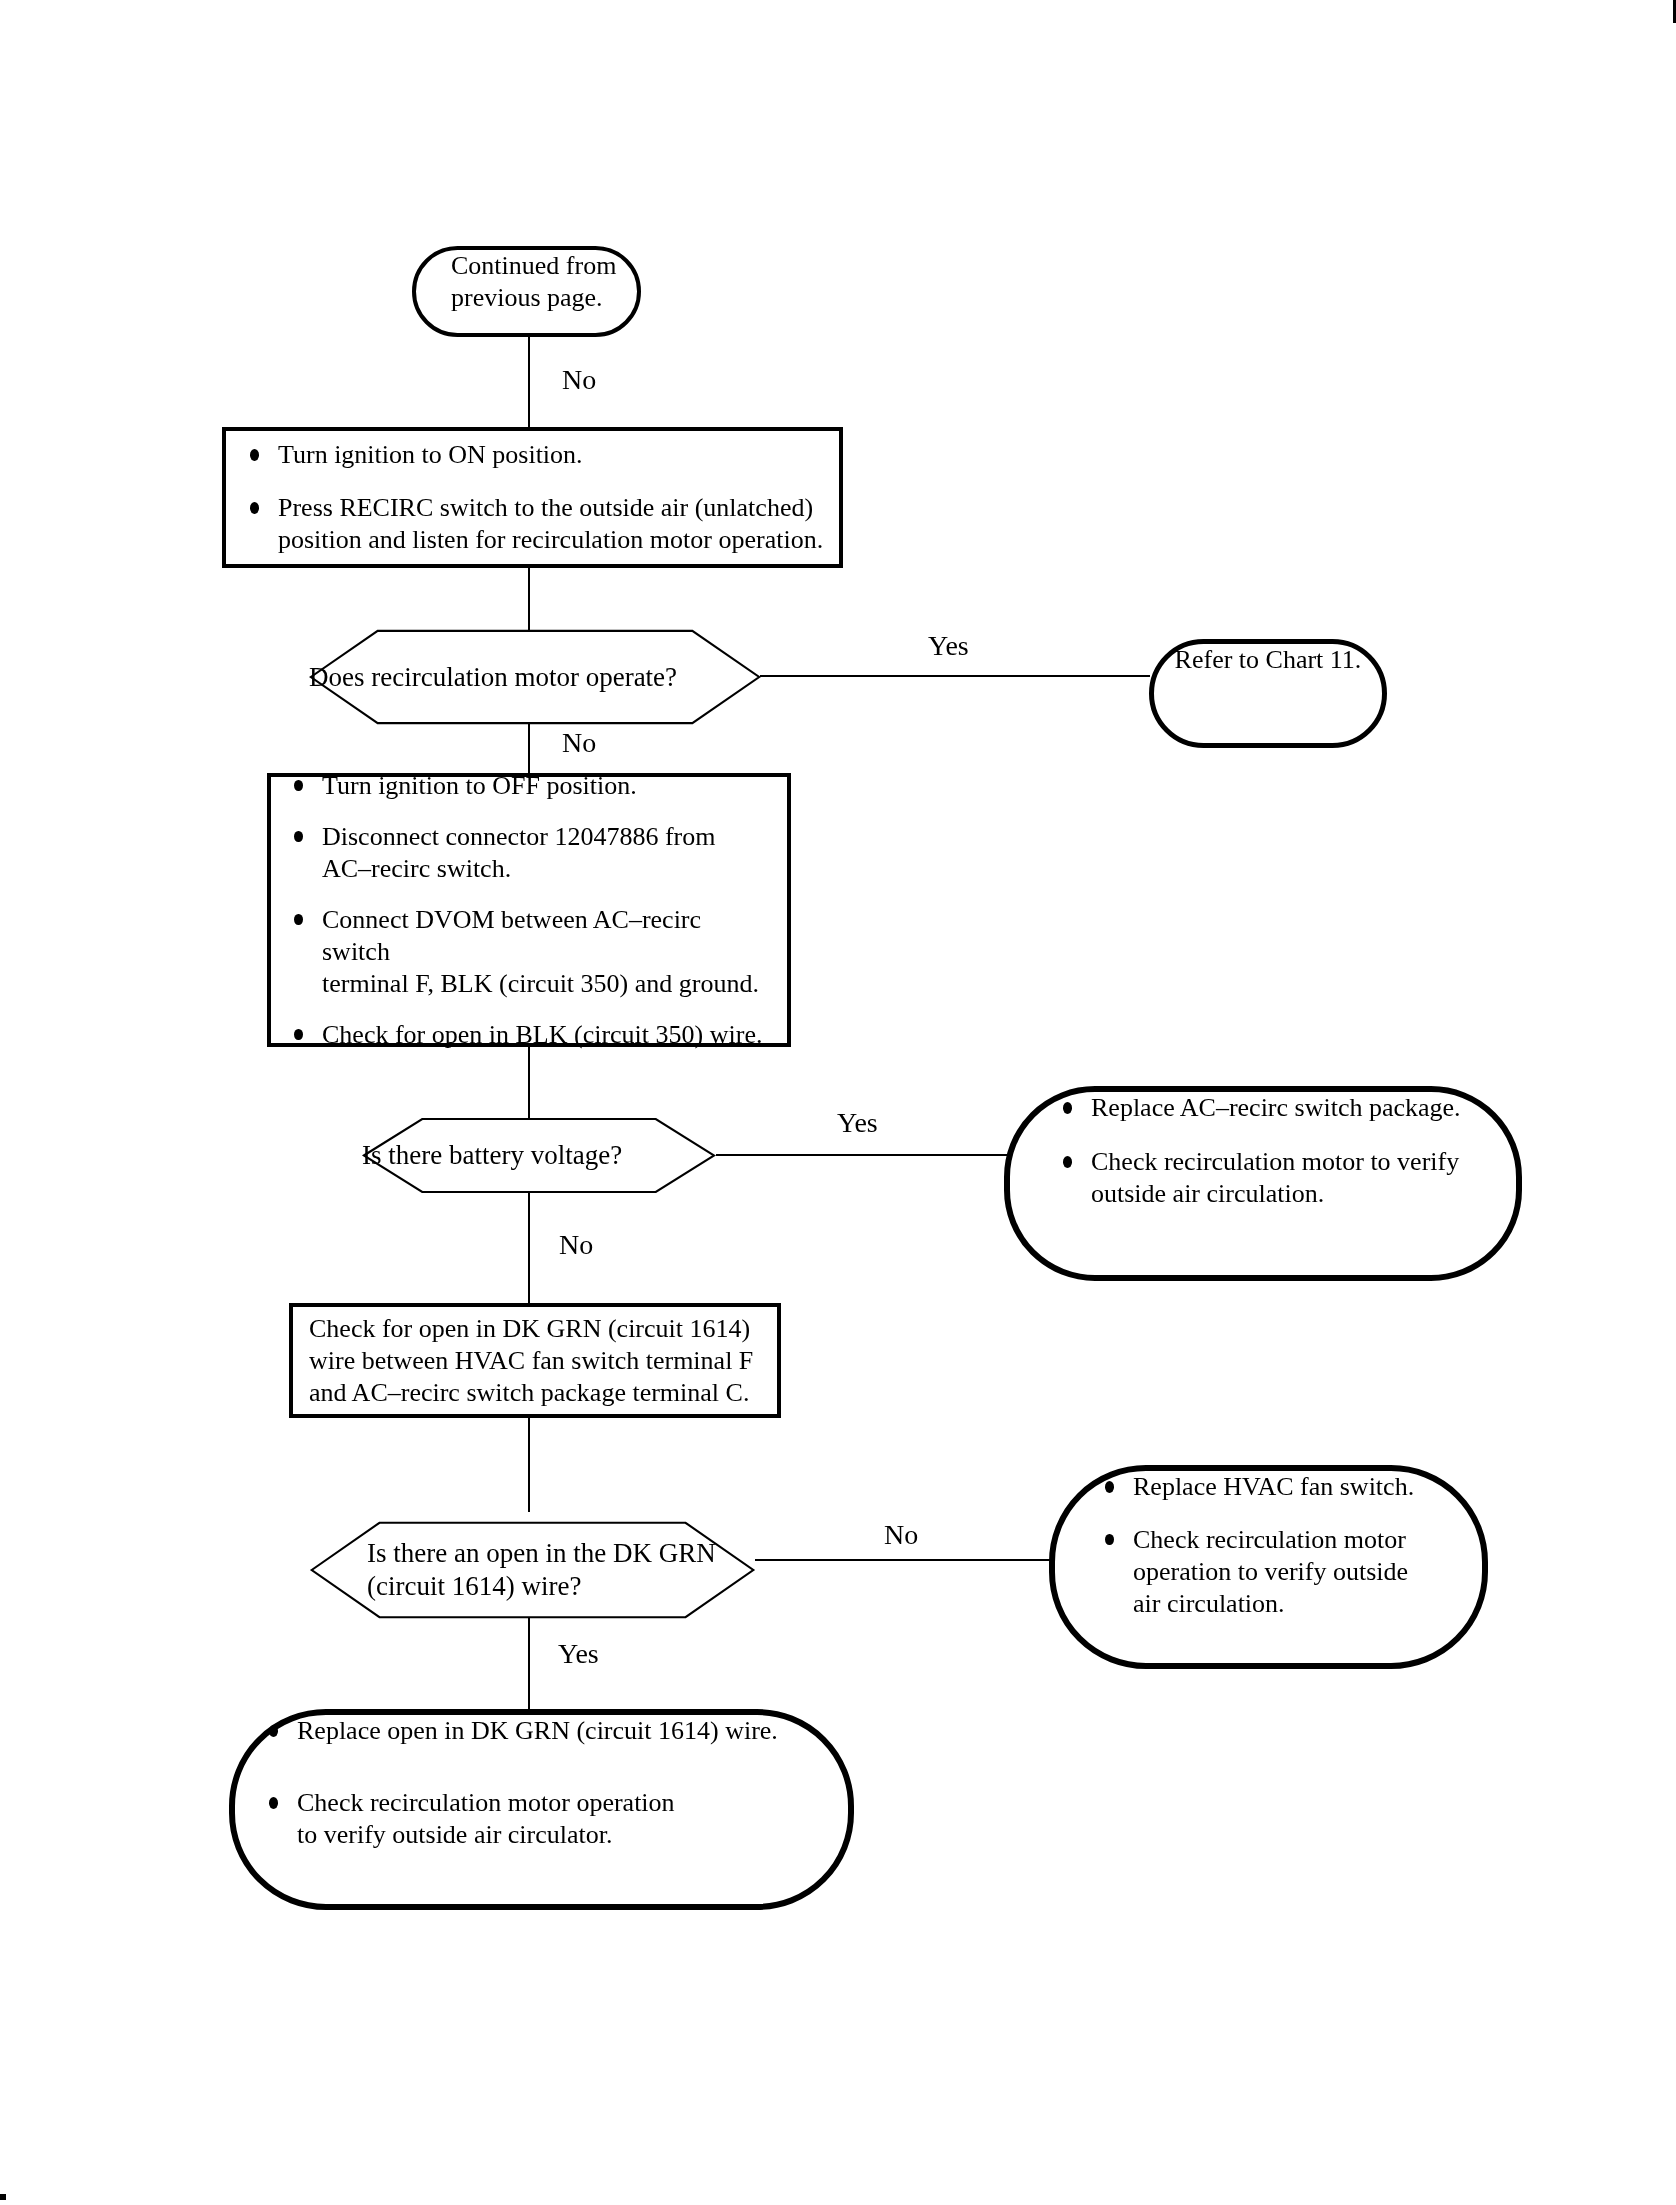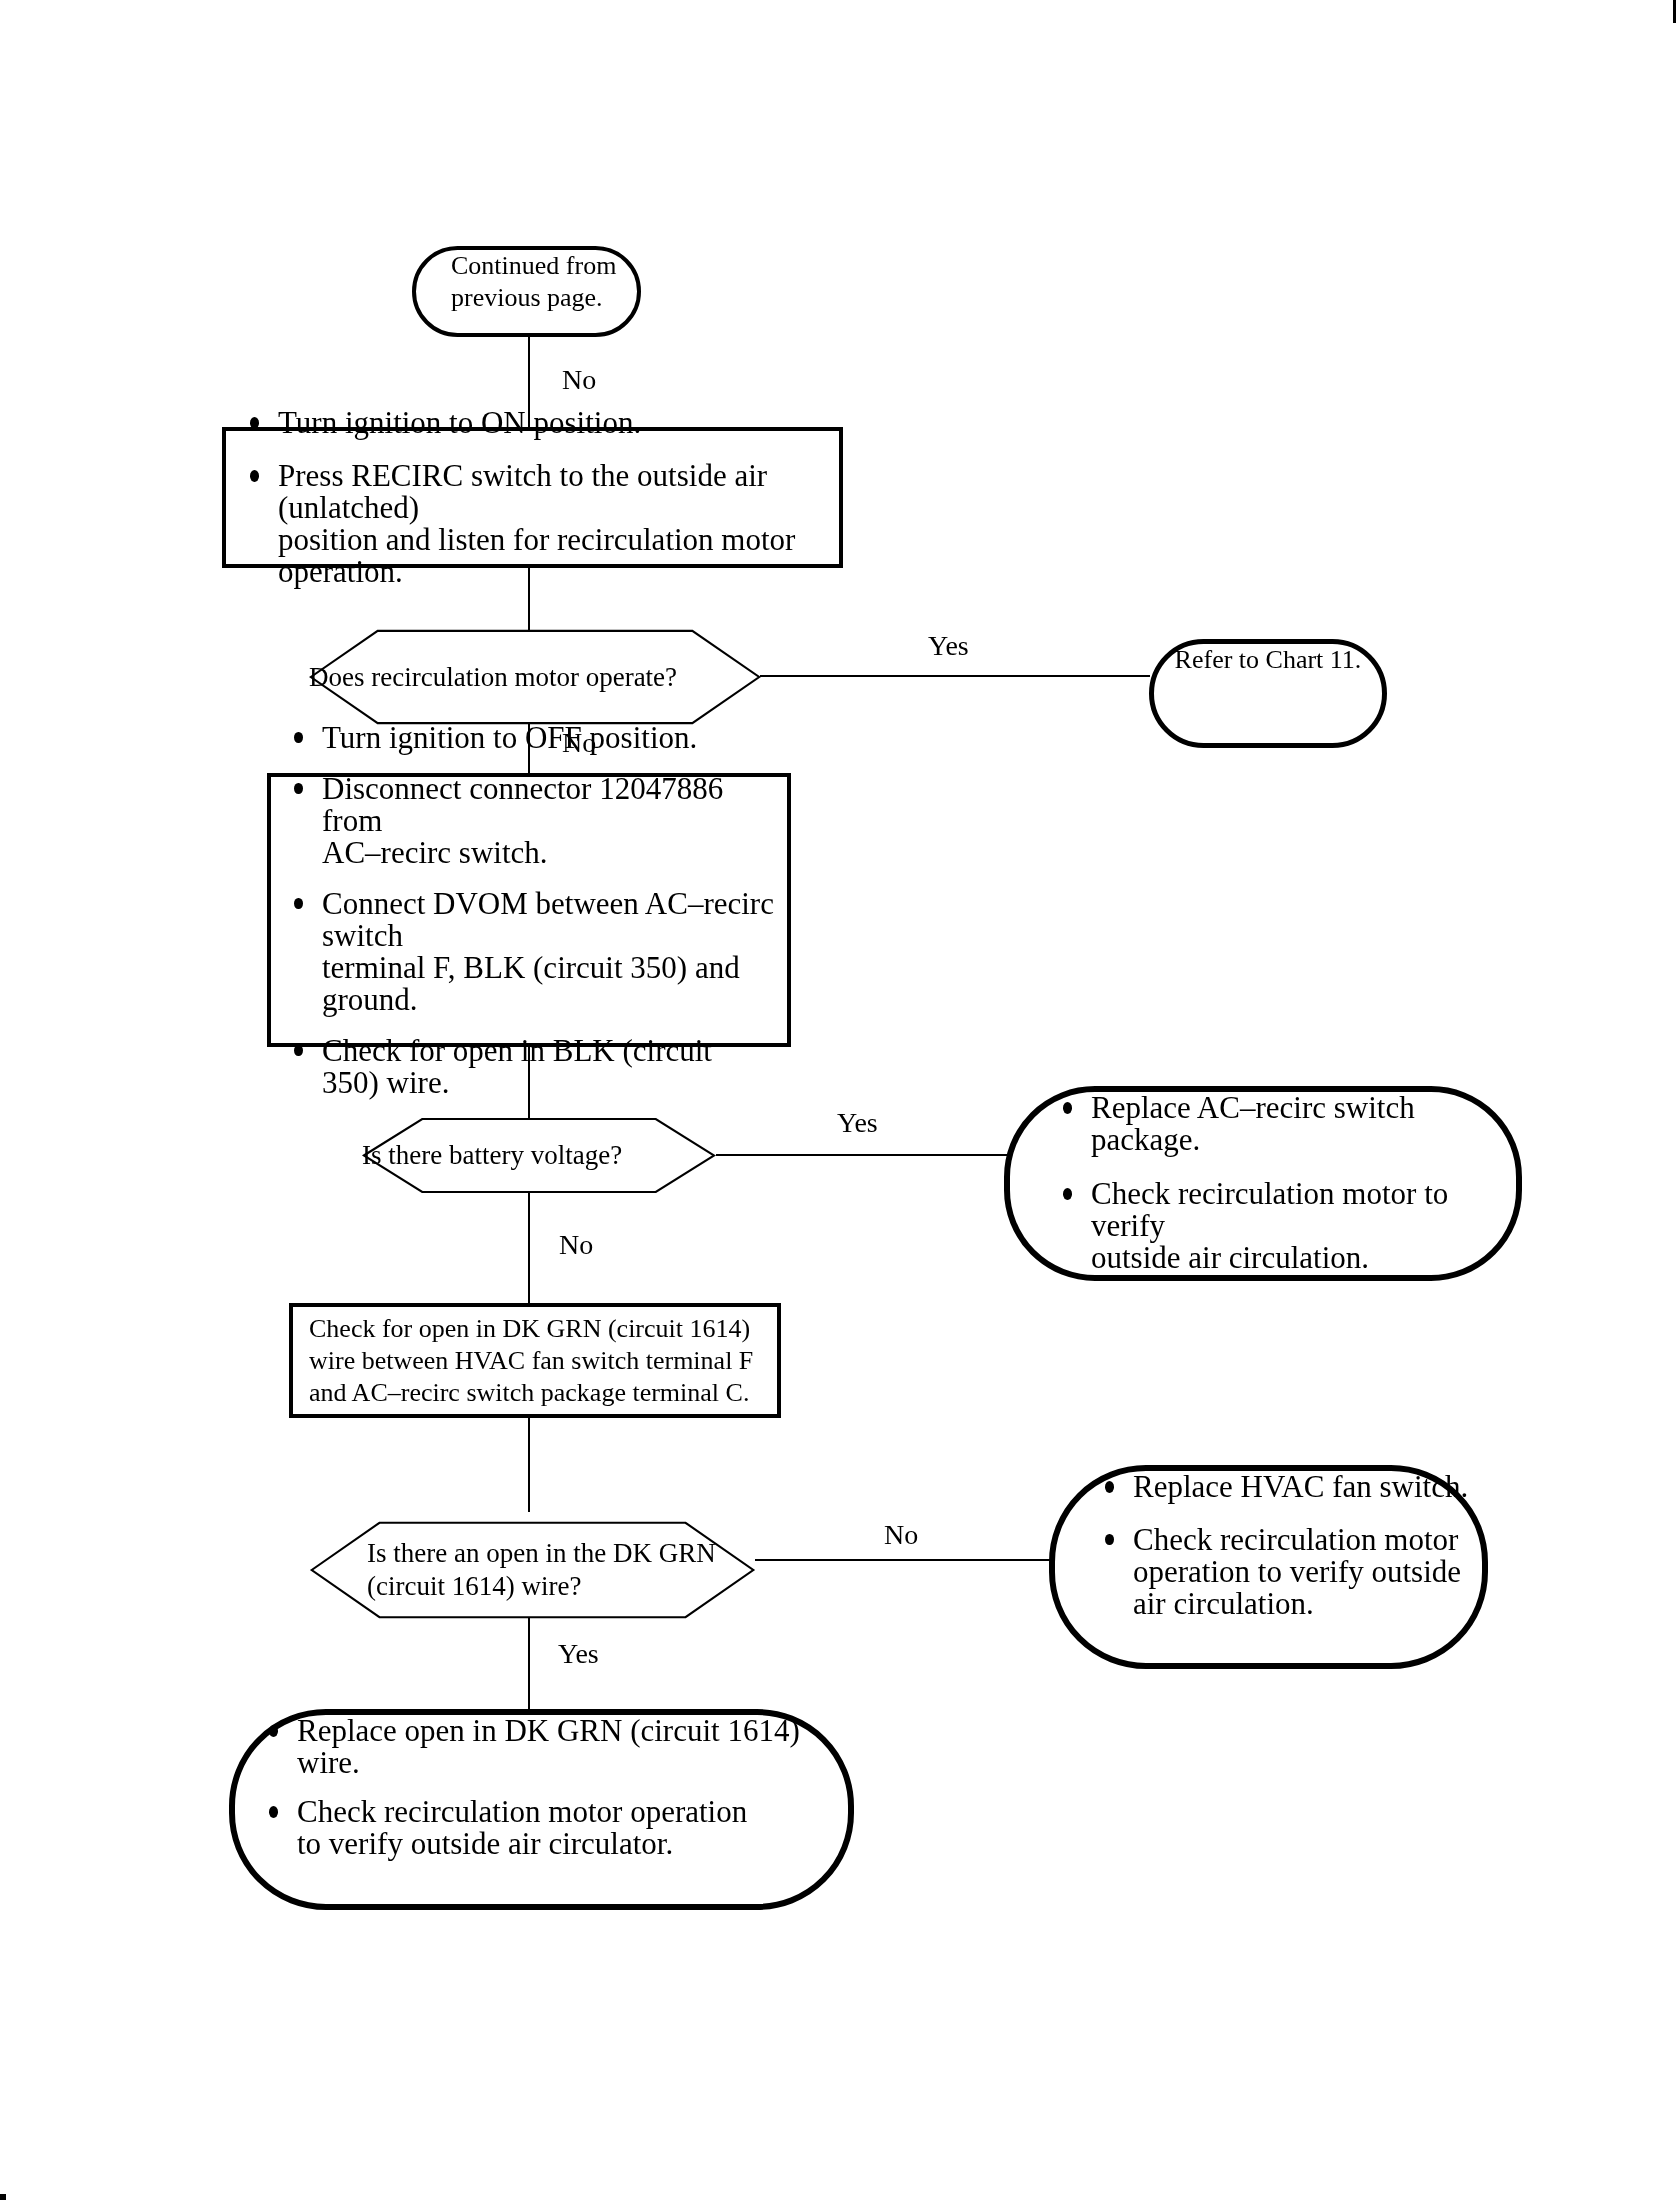--- a/index.html
+++ b/index.html
@@ -57,21 +57,21 @@
   .bullets { display: flex; flex-direction: column; }
   .bullet { display: flex; align-items: flex-start; }
   .bullet .dot {
     flex: 0 0 auto;
     width: 9px;
     height: 11.5px;
     border-radius: 50%;
     background: #000;
     margin-top: 10.3px;
   }
-  .bullet .btext { margin-left: 19px; font-size: 31px; line-height: 32px; }
+  .bullet .btext { margin-left: 19px; font-size: 26px; line-height: 32px; }
 
   .edge-label {
     position: absolute;
     font-size: 28px;
     line-height: 28px;
     white-space: nowrap;
   }
 
   .mark { position: absolute; background: #000; }
 </style>
@@ -225,21 +225,21 @@
         <span class="btext">
           <div>Check recirculation motor</div>
           <div>operation to verify outside</div>
           <div>air circulation.</div>
         </span>
       </div>
     </div>
   </div>
 
   <div class="terminal" style="left:229px; top:1709px; width:625px; height:201px; border-radius:97px; border-width:6px; padding-left:34px; padding-right:12px;">
-    <div class="bullets" style="gap:17px;">
+    <div class="bullets" style="gap:40px;">
       <div class="bullet">
         <span class="dot"></span>
         <span class="btext">
           <div>Replace open in DK GRN (circuit 1614) wire.</div>
         </span>
       </div>
       <div class="bullet">
         <span class="dot"></span>
         <span class="btext">
           <div>Check recirculation motor operation</div>

